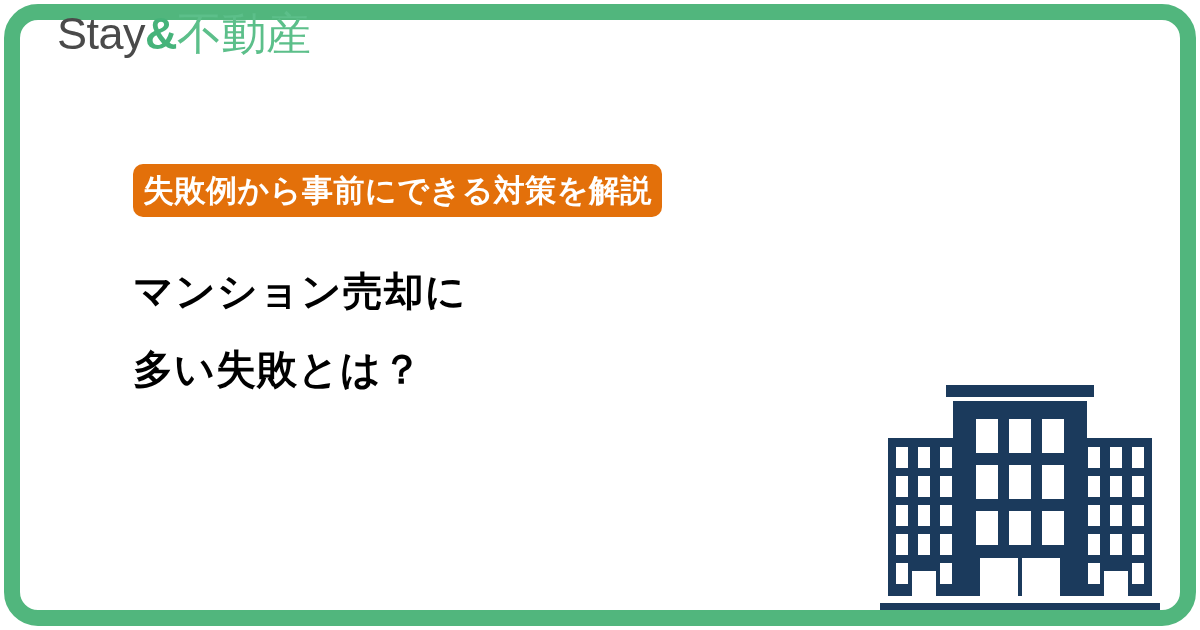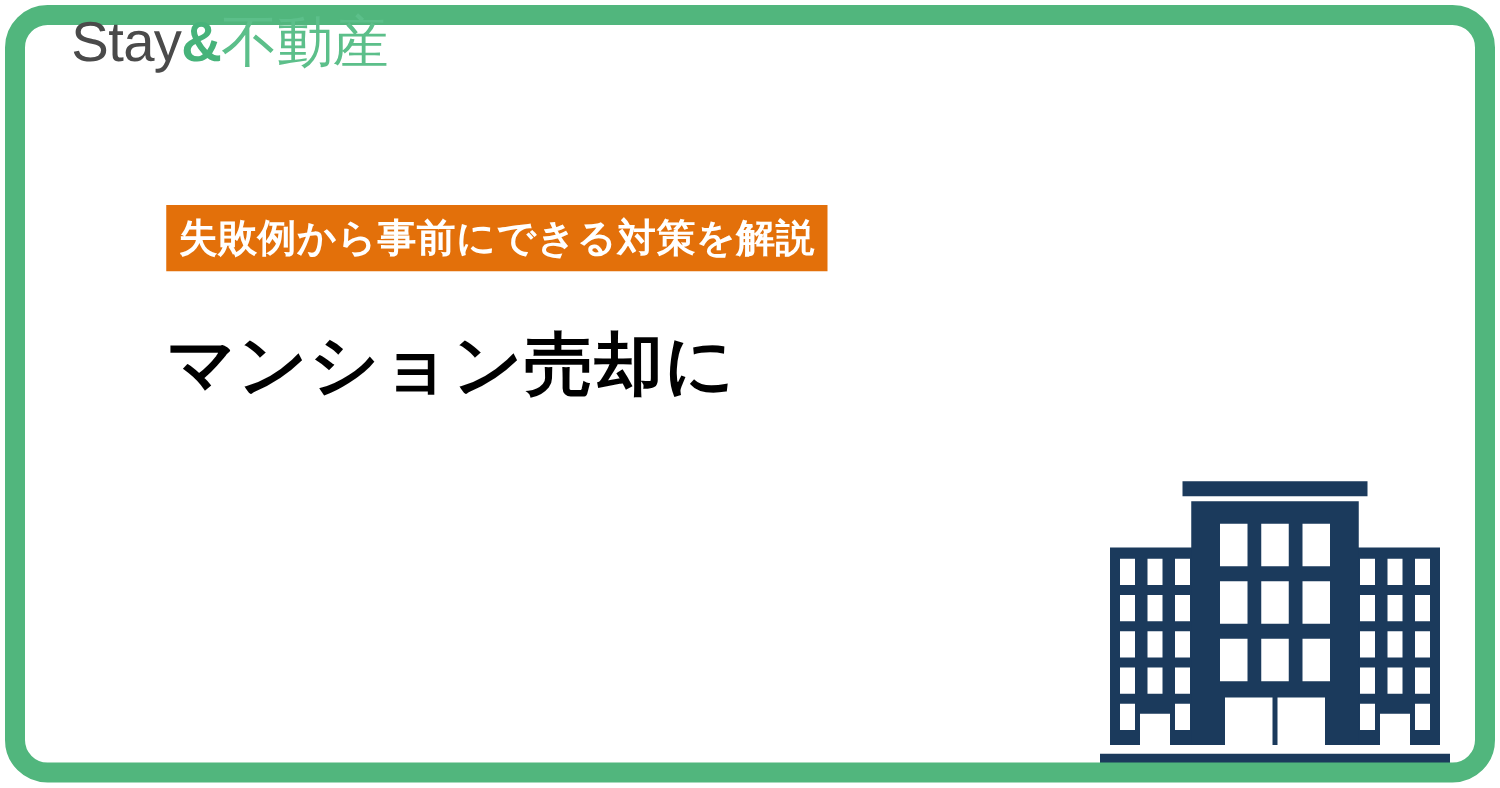--- a/index.html
+++ b/index.html
@@ -64,29 +64,30 @@
     height:53px;
     background:#e3700a;
     color:#ffffff;
     font-size:31px;
     font-weight:700;
     line-height:53px;
     padding:0 10px;
     white-space:nowrap;
     letter-spacing:0.5px;
     z-index:6;
+    border-radius:10px;
   }
 
   
   .headline {
     position:absolute;
     left:133px;
     top:252px;
     color:#000000;
-    font-size:55px;
+    font-size:40px;
     font-weight:700;
     line-height:78px;
     letter-spacing:1px;
     white-space:nowrap;
     z-index:6;
   }
   .headline-line { display:block; }
 
   
   .tag {
@@ -124,20 +125,21 @@
   <div class="frame"></div>
 
   <div class="logo">
     <span class="logo-stay">Stay</span><span class="logo-amp">&amp;</span><span class="logo-jp">不動産</span>
   </div>
 
   <div class="badge">失敗例から事前にできる対策を解説</div>
 
   <div class="headline">
     <span class="headline-line">マンション売却に</span>
+    <span class="headline-line">多い失敗とは？</span>
   </div>
 
 
   <div class="illustration">
     <svg viewBox="0 0 300 245" xmlns="http://www.w3.org/2000/svg" aria-hidden="true">
       <g fill="#1b3a5c">
 
         <path d="M18 63 H90 V221 H66 V196 H42 V221 H18 Z"></path>
 
         <g fill="#ffffff">

